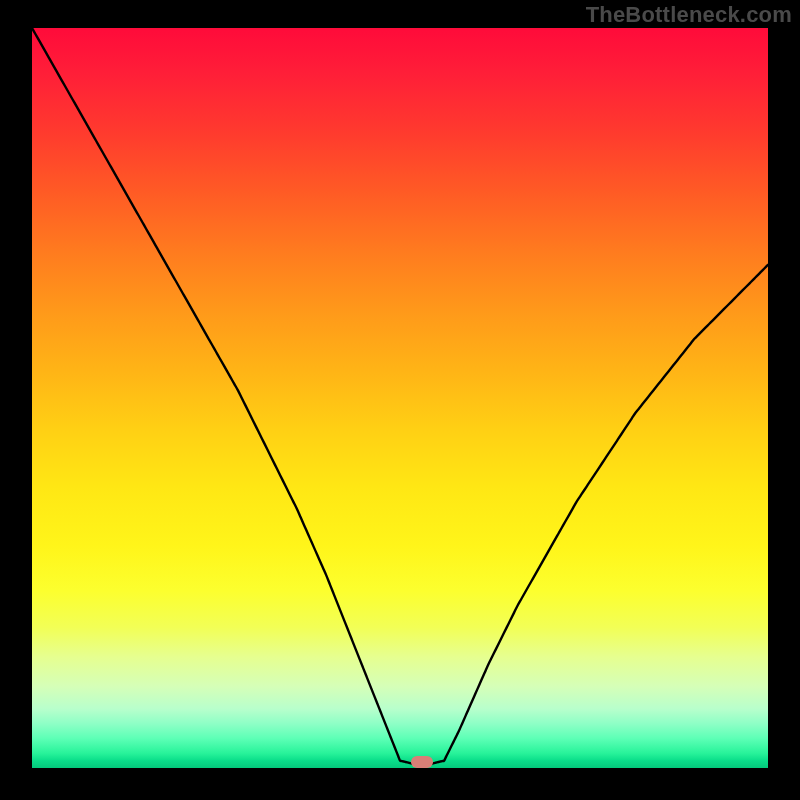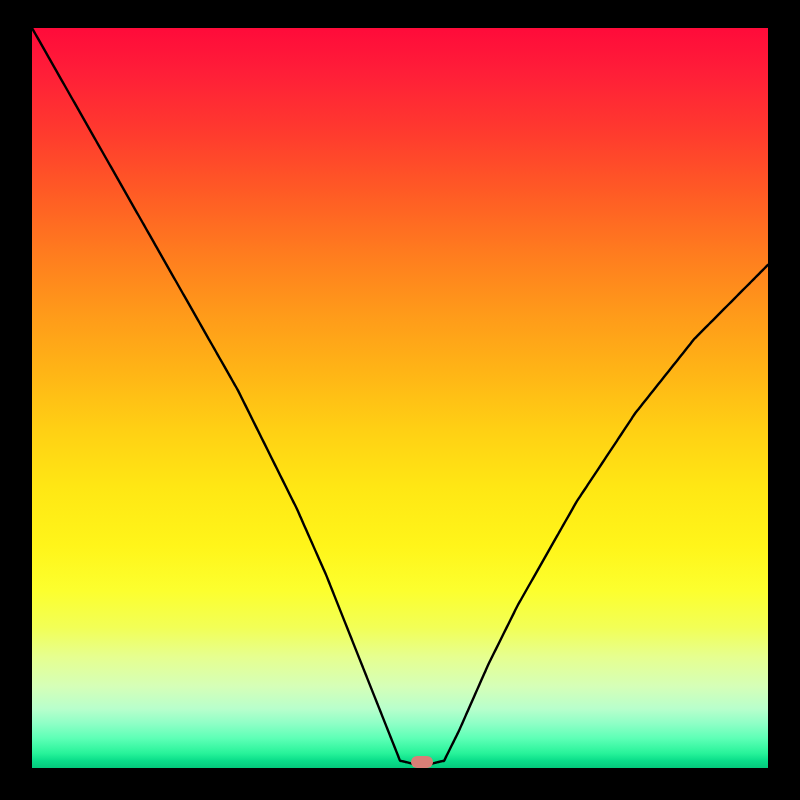--- a/index.html
+++ b/index.html
@@ -76,20 +76,21 @@
     border-radius: 6px;
     background: #d97f77;
     z-index: 4;
     transform: translate(-50%, -50%);
   }
 </style>
 </head>
 <body>
 
 <div class="frame">
+  <div class="watermark">TheBottleneck.com</div>
 
   <div class="plot-area">
     <div class="gradient-bg"></div>
 
     <svg class="curve-svg" viewBox="0 0 736 740" preserveAspectRatio="none">
       <path id="curve-path" d="M 0 0 C 0.6133333333333334 1.0791666666666704, 2.453333333333333 4.3166666666667, 3.68 6.475000000000023 C 4.906666666666667 8.633333333333345, 6.133333333333334 10.79166666666661, 7.36 12.949999999999932 C 8.586666666666666 15.108333333333254, 9.813333333333333 17.266666666666612, 11.04 19.424999999999955 C 12.266666666666666 21.583333333333297, 13.493333333333334 23.741666666666635, 14.72 25.899999999999977 C 15.946666666666667 28.05833333333332, 17.173333333333336 30.216666666666658, 18.400000000000002 32.375 C 19.62666666666667 34.53333333333334, 20.85333333333333 36.691666666666684, 22.08 38.85000000000002 C 23.306666666666665 41.00833333333336, 24.533333333333335 43.16666666666672, 25.76 45.325000000000045 C 26.986666666666668 47.48333333333337, 28.213333333333335 49.64166666666663, 29.44 51.799999999999955 C 30.666666666666668 53.95833333333328, 31.89333333333333 56.11666666666664, 33.12 58.27499999999998 C 34.346666666666664 60.433333333333316, 35.57333333333334 62.591666666666676, 36.800000000000004 64.75 C 38.02666666666667 66.90833333333332, 39.25333333333333 69.06666666666659, 40.48 71.22499999999991 C 41.70666666666666 73.38333333333323, 42.93333333333333 75.54166666666657, 44.16 77.69999999999993 C 45.38666666666666 79.85833333333329, 46.61333333333334 82.01666666666671, 47.84 84.17500000000007 C 49.06666666666667 86.33333333333343, 50.29333333333334 88.49166666666677, 51.52 90.65000000000009 C 52.74666666666667 92.80833333333341, 53.97333333333333 94.96666666666668, 55.199999999999996 97.125 C 56.42666666666666 99.28333333333332, 57.653333333333336 101.44166666666668, 58.88 103.60000000000002 C 60.10666666666667 105.75833333333337, 61.333333333333336 107.91666666666673, 62.56 110.07500000000005 C 63.78666666666667 112.23333333333336, 65.01333333333332 114.39166666666664, 66.24 116.54999999999995 C 67.46666666666667 118.70833333333327, 68.69333333333333 120.86666666666663, 69.92 123.02499999999998 C 71.14666666666668 125.18333333333332, 72.37333333333333 127.34166666666665, 73.60000000000001 129.5 C 74.82666666666668 131.65833333333333, 76.05333333333334 133.8166666666667, 77.28 135.97500000000002 C 78.50666666666666 138.13333333333335, 79.73333333333332 140.2916666666667, 80.96 142.45000000000005 C 82.18666666666667 144.60833333333338, 83.41333333333333 146.76666666666674, 84.64 148.92500000000007 C 85.86666666666667 151.0833333333334, 87.09333333333333 153.24166666666665, 88.32 155.39999999999998 C 89.54666666666665 157.5583333333333, 90.77333333333333 159.71666666666667, 92 161.875 C 93.22666666666667 164.03333333333333, 94.45333333333333 166.1916666666667, 95.68 168.35000000000002 C 96.90666666666668 170.50833333333335, 98.13333333333335 172.6666666666666, 99.36000000000001 174.82499999999993 C 100.58666666666667 176.98333333333326, 101.81333333333335 179.14166666666662, 103.04 181.29999999999995 C 104.26666666666667 183.4583333333333, 105.49333333333334 185.61666666666665, 106.72 187.77499999999998 C 107.94666666666666 189.9333333333333, 109.17333333333332 192.09166666666667, 110.39999999999999 194.25 C 111.62666666666667 196.40833333333333, 112.85333333333332 198.5666666666667, 114.08 200.72500000000002 C 115.30666666666667 202.88333333333335, 116.53333333333333 205.0416666666667, 117.76 207.20000000000005 C 118.98666666666668 209.35833333333338, 120.21333333333334 211.51666666666662, 121.44000000000001 213.67499999999995 C 122.66666666666669 215.8333333333333, 123.89333333333335 217.99166666666665, 125.12 220.14999999999998 C 126.34666666666666 222.3083333333333, 127.57333333333332 224.46666666666667, 128.79999999999998 226.625 C 130.02666666666664 228.78333333333333, 131.25333333333333 230.94166666666663, 132.48 233.09999999999997 C 133.70666666666665 235.2583333333333, 134.93333333333334 237.41666666666666, 136.16 239.575 C 137.38666666666666 241.73333333333332, 138.61333333333334 243.89166666666668, 139.84 246.05 C 141.06666666666666 248.20833333333334, 142.29333333333335 250.3666666666667, 143.52 252.52500000000003 C 144.74666666666667 254.68333333333337, 145.97333333333336 256.8416666666667, 147.20000000000002 259 C 148.42666666666668 261.1583333333333, 149.65333333333334 263.31666666666666, 150.88 265.475 C 152.10666666666665 267.6333333333334, 153.33333333333334 269.79166666666674, 154.56 271.95000000000005 C 155.78666666666666 274.10833333333335, 157.01333333333335 276.26666666666665, 158.24 278.42499999999995 C 159.46666666666667 280.58333333333326, 160.69333333333333 282.7416666666667, 161.92 284.90000000000003 C 163.14666666666665 287.0583333333334, 164.37333333333333 289.21666666666675, 165.6 291.37500000000006 C 166.82666666666665 293.53333333333336, 168.05333333333334 295.69166666666666, 169.28 297.84999999999997 C 170.50666666666666 300.00833333333327, 171.73333333333332 302.16666666666663, 172.95999999999998 304.325 C 174.18666666666664 306.48333333333335, 175.41333333333333 308.64166666666665, 176.64 310.8 C 177.86666666666665 312.95833333333337, 179.09333333333333 315.1166666666667, 180.32 317.275 C 181.54666666666665 319.4333333333333, 182.77333333333334 321.59166666666664, 184 323.75 C 185.22666666666666 325.90833333333336, 186.45333333333335 328.0666666666667, 187.68 330.225 C 188.90666666666667 332.3833333333333, 190.13333333333335 334.54166666666663, 191.36 336.7 C 192.58666666666667 338.85833333333335, 193.81333333333336 341.01666666666665, 195.04000000000002 343.175 C 196.26666666666668 345.33333333333337, 197.49333333333337 347.49166666666673, 198.72000000000003 349.65000000000003 C 199.9466666666667 351.80833333333334, 201.17333333333335 353.96666666666664, 202.4 356.12499999999994 C 203.62666666666667 358.28333333333325, 204.85333333333335 360.28749999999997, 206.08 362.59999999999997 C 207.30666666666667 364.91249999999997, 208.53333333333333 367.5333333333333, 209.76 370 C 210.98666666666665 372.4666666666667, 212.21333333333334 374.9333333333334, 213.44 377.40000000000003 C 214.66666666666666 379.8666666666667, 215.89333333333332 382.33333333333337, 217.11999999999998 384.8 C 218.34666666666664 387.26666666666665, 219.57333333333332 389.7333333333334, 220.79999999999998 392.20000000000005 C 222.02666666666664 394.6666666666667, 223.25333333333333 397.1333333333333, 224.48 399.59999999999997 C 225.70666666666665 402.0666666666666, 226.93333333333334 404.5333333333333, 228.16 407 C 229.38666666666666 409.4666666666667, 230.61333333333334 411.9333333333333, 231.84 414.4 C 233.06666666666666 416.8666666666667, 234.29333333333335 419.33333333333337, 235.52 421.8 C 236.74666666666667 424.26666666666665, 237.97333333333336 426.73333333333335, 239.20000000000002 429.2 C 240.42666666666668 431.66666666666663, 241.65333333333336 434.1333333333333, 242.88000000000002 436.6 C 244.10666666666668 439.0666666666667, 245.33333333333334 441.53333333333336, 246.56 444 C 247.78666666666666 446.46666666666664, 249.01333333333335 448.9333333333333, 250.24 451.4 C 251.46666666666667 453.8666666666667, 252.69333333333333 456.33333333333337, 253.92 458.8 C 255.14666666666665 461.26666666666665, 256.3733333333333 463.73333333333335, 257.59999999999997 466.2 C 258.82666666666665 468.66666666666663, 260.0533333333333 471.1333333333333, 261.28 473.6 C 262.50666666666666 476.0666666666667, 263.7333333333333 478.37916666666666, 264.96 481 C 266.18666666666667 483.62083333333334, 267.4133333333333 486.55000000000007, 268.64 489.32500000000005 C 269.8666666666667 492.1, 271.0933333333333 494.875, 272.32 497.65 C 273.5466666666667 500.42499999999995, 274.7733333333333 503.20000000000005, 276 505.975 C 277.2266666666667 508.75, 278.4533333333333 511.525, 279.68 514.3 C 280.9066666666667 517.0749999999999, 282.1333333333333 519.85, 283.36 522.625 C 284.5866666666667 525.4, 285.81333333333333 528.1750000000001, 287.04 530.95 C 288.2666666666667 533.725, 289.49333333333334 536.5, 290.72 539.275 C 291.9466666666667 542.05, 293.17333333333335 544.6708333333333, 294.40000000000003 547.6 C 295.6266666666667 550.5291666666667, 296.85333333333335 553.7666666666667, 298.08000000000004 556.85 C 299.30666666666673 559.9333333333334, 300.5333333333333 563.0166666666667, 301.76 566.1 C 302.9866666666667 569.1833333333334, 304.2133333333333 572.2666666666667, 305.44 575.35 C 306.6666666666667 578.4333333333334, 307.8933333333333 581.5166666666667, 309.12 584.6 C 310.3466666666667 587.6833333333334, 311.5733333333333 590.7666666666667, 312.8 593.85 C 314.0266666666667 596.9333333333334, 315.25333333333333 600.0166666666667, 316.48 603.1 C 317.7066666666667 606.1833333333334, 318.9333333333334 609.2666666666667, 320.16 612.35 C 321.38666666666666 615.4333333333334, 322.61333333333334 618.5166666666667, 323.84 621.6 C 325.0666666666666 624.6833333333334, 326.2933333333333 627.7666666666667, 327.52 630.85 C 328.74666666666667 633.9333333333334, 329.9733333333333 637.0166666666667, 331.2 640.1 C 332.4266666666667 643.1833333333334, 333.6533333333333 646.2666666666667, 334.88 649.35 C 336.1066666666667 652.4333333333334, 337.3333333333333 655.5166666666667, 338.56 658.6 C 339.7866666666667 661.6833333333334, 341.0133333333333 664.7666666666667, 342.24 667.85 C 343.4666666666667 670.9333333333334, 344.69333333333327 674.0166666666667, 345.91999999999996 677.1 C 347.14666666666665 680.1833333333334, 348.3733333333333 683.2666666666667, 349.59999999999997 686.35 C 350.82666666666665 689.4333333333334, 352.35999999999996 693.2875, 353.28 695.6 C 354.2 697.9125, 354.50666666666666 698.6833333333334, 355.12 700.225 C 355.73333333333335 701.7666666666667, 356.34666666666664 703.3083333333334, 356.96 704.85 C 357.5733333333333 706.3916666666667, 358.18666666666667 707.9333333333334, 358.8 709.475 C 359.41333333333336 711.0166666666667, 360.02666666666664 712.5583333333334, 360.64 714.1 C 361.25333333333333 715.6416666666667, 361.8666666666667 717.1833333333334, 362.48 718.725 C 363.09333333333336 720.2666666666667, 363.70666666666665 721.8083333333334, 364.32 723.35 C 364.93333333333334 724.8916666666667, 365.5466666666667 726.4333333333334, 366.16 727.975 C 366.77333333333337 729.5166666666667, 367.38666666666666 731.7520833333333, 368 732.6 C 368.61333333333334 733.4479166666667, 369.22666666666663 732.9083333333333, 369.84 733.0625 C 370.4533333333333 733.2166666666667, 371.06666666666666 733.3708333333333, 371.68 733.525 C 372.29333333333335 733.6791666666667, 372.90666666666664 733.8333333333333, 373.52 733.9875 C 374.1333333333333 734.1416666666667, 374.74666666666667 734.2958333333333, 375.36 734.45 C 375.97333333333336 734.6041666666667, 376.58666666666664 734.7583333333333, 377.2 734.9125 C 377.81333333333333 735.0666666666667, 378.4266666666667 735.2208333333333, 379.04 735.375 C 379.65333333333336 735.5291666666667, 380.26666666666665 735.6833333333333, 380.88 735.8375 C 381.49333333333334 735.9916666666667, 382.1066666666667 736.2229166666666, 382.72 736.3 C 383.33333333333337 736.3770833333333, 383.9466666666666 736.3, 384.55999999999995 736.3 C 385.1733333333333 736.3, 385.7866666666667 736.3, 386.40000000000003 736.3 C 387.0133333333334 736.3, 387.6266666666666 736.3, 388.23999999999995 736.3 C 388.8533333333333 736.3, 389.4666666666667 736.3, 390.08000000000004 736.3 C 390.6933333333334 736.3, 391.3066666666666 736.3, 391.91999999999996 736.3 C 392.5333333333333 736.3, 393.1466666666667 736.3, 393.76000000000005 736.3 C 394.3733333333334 736.3, 394.9866666666666 736.3, 395.59999999999997 736.3 C 396.2133333333333 736.3, 396.8266666666667 736.3770833333333, 397.44000000000005 736.3 C 398.0533333333334 736.2229166666666, 398.66666666666663 735.9916666666667, 399.28 735.8375 C 399.8933333333333 735.6833333333333, 400.50666666666666 735.5291666666667, 401.12 735.375 C 401.73333333333335 735.2208333333333, 402.34666666666664 735.0666666666667, 402.96 734.9125 C 403.5733333333333 734.7583333333333, 404.18666666666667 734.6041666666667, 404.8 734.45 C 405.41333333333336 734.2958333333333, 406.02666666666664 734.1416666666667, 406.64 733.9875 C 407.25333333333333 733.8333333333333, 407.8666666666667 733.6791666666667, 408.48 733.525 C 409.09333333333336 733.3708333333333, 409.70666666666665 733.2166666666667, 410.32 733.0625 C 410.93333333333334 732.9083333333333, 411.5466666666667 733.29375, 412.16 732.6 C 412.77333333333337 731.90625, 413.38666666666666 730.1333333333333, 414 728.9 C 414.61333333333334 727.6666666666666, 415.22666666666663 726.4333333333334, 415.84 725.2 C 416.4533333333333 723.9666666666667, 417.06666666666666 722.7333333333333, 417.68 721.5 C 418.29333333333335 720.2666666666667, 418.90666666666664 719.0333333333333, 419.52 717.8 C 420.1333333333333 716.5666666666666, 420.74666666666667 715.3333333333334, 421.36 714.1 C 421.97333333333336 712.8666666666667, 422.58666666666664 711.6333333333333, 423.2 710.4 C 423.81333333333333 709.1666666666666, 424.4266666666667 707.9333333333334, 425.04 706.7 C 425.65333333333336 705.4666666666667, 425.96000000000004 705.0041666666667, 426.88 703 C 427.79999999999995 700.9958333333333, 429.33333333333326 697.4499999999999, 430.55999999999995 694.675 C 431.78666666666663 691.9, 433.01333333333326 689.125, 434.23999999999995 686.35 C 435.46666666666664 683.575, 436.69333333333327 680.8, 437.91999999999996 678.025 C 439.14666666666665 675.25, 440.3733333333333 672.475, 441.59999999999997 669.7 C 442.82666666666665 666.9250000000001, 444.0533333333333 664.15, 445.28 661.375 C 446.50666666666666 658.6, 447.7333333333333 655.8249999999999, 448.96 653.05 C 450.18666666666667 650.275, 451.4133333333333 647.5, 452.64 644.725 C 453.8666666666667 641.95, 455.0933333333333 639.0208333333333, 456.32 636.4 C 457.5466666666667 633.7791666666667, 458.7733333333333 631.4666666666667, 460 629 C 461.2266666666667 626.5333333333333, 462.4533333333333 624.0666666666667, 463.68 621.6 C 464.9066666666667 619.1333333333333, 466.1333333333333 616.6666666666667, 467.36 614.2 C 468.5866666666667 611.7333333333333, 469.81333333333333 609.2666666666667, 471.04 606.8 C 472.2666666666667 604.3333333333333, 473.49333333333334 601.8666666666667, 474.72 599.4 C 475.9466666666667 596.9333333333333, 477.17333333333335 594.4666666666667, 478.40000000000003 592 C 479.6266666666667 589.5333333333333, 480.85333333333335 587.0666666666667, 482.08000000000004 584.6 C 483.30666666666673 582.1333333333333, 484.53333333333336 579.5125, 485.76000000000005 577.2 C 486.98666666666674 574.8875, 488.21333333333337 572.8833333333333, 489.44000000000005 570.725 C 490.66666666666674 568.5666666666667, 491.8933333333333 566.4083333333333, 493.12 564.25 C 494.3466666666667 562.0916666666667, 495.5733333333333 559.9333333333333, 496.8 557.775 C 498.0266666666667 555.6166666666667, 499.25333333333333 553.4583333333333, 500.48 551.3 C 501.7066666666667 549.1416666666667, 502.9333333333334 546.9833333333333, 504.16 544.825 C 505.38666666666666 542.6666666666667, 506.61333333333334 540.5083333333333, 507.84 538.35 C 509.0666666666666 536.1916666666667, 510.2933333333333 534.0333333333333, 511.52 531.875 C 512.7466666666667 529.7166666666667, 513.9733333333332 527.5583333333333, 515.1999999999999 525.4 C 516.4266666666666 523.2416666666667, 517.6533333333333 521.0833333333333, 518.88 518.925 C 520.1066666666667 516.7666666666667, 521.3333333333333 514.6083333333333, 522.56 512.45 C 523.7866666666666 510.29166666666674, 525.0133333333333 508.1333333333334, 526.24 505.975 C 527.4666666666667 503.81666666666666, 528.6933333333333 501.65833333333336, 529.92 499.5 C 531.1466666666666 497.34166666666664, 532.3733333333333 495.18333333333334, 533.6 493.025 C 534.8266666666667 490.8666666666666, 536.0533333333333 488.70833333333326, 537.28 486.54999999999995 C 538.5066666666667 484.39166666666665, 539.7333333333333 482.2333333333333, 540.96 480.075 C 542.1866666666667 477.9166666666667, 543.4133333333333 475.6041666666667, 544.64 473.6 C 545.8666666666667 471.59583333333336, 547.0933333333334 469.90000000000003, 548.32 468.05 C 549.5466666666667 466.2, 550.7733333333333 464.35, 552 462.5 C 553.2266666666667 460.65, 554.4533333333333 458.8, 555.68 456.95 C 556.9066666666666 455.09999999999997, 558.1333333333333 453.25, 559.36 451.4 C 560.5866666666667 449.54999999999995, 561.8133333333333 447.7, 563.04 445.84999999999997 C 564.2666666666667 443.99999999999994, 565.4933333333333 442.15, 566.72 440.29999999999995 C 567.9466666666667 438.44999999999993, 569.1733333333333 436.6, 570.4 434.75 C 571.6266666666667 432.9, 572.8533333333334 431.04999999999995, 574.08 429.2 C 575.3066666666667 427.35, 576.5333333333333 425.5, 577.76 423.65000000000003 C 578.9866666666667 421.80000000000007, 580.2133333333334 419.95000000000005, 581.44 418.1 C 582.6666666666667 416.25, 583.8933333333333 414.40000000000003, 585.12 412.55 C 586.3466666666667 410.7, 587.5733333333334 408.85, 588.8000000000001 407 C 590.0266666666668 405.15, 591.2533333333333 403.3, 592.48 401.45 C 593.7066666666667 399.59999999999997, 594.9333333333334 397.75, 596.1600000000001 395.9 C 597.3866666666668 394.04999999999995, 598.6133333333332 392.20000000000005, 599.8399999999999 390.35 C 601.0666666666666 388.5, 602.2933333333333 386.49583333333334, 603.52 384.8 C 604.7466666666667 383.1041666666667, 605.9733333333332 381.7166666666667, 607.1999999999999 380.175 C 608.4266666666666 378.6333333333333, 609.6533333333333 377.0916666666667, 610.88 375.55 C 612.1066666666667 374.0083333333333, 613.3333333333333 372.46666666666664, 614.56 370.92499999999995 C 615.7866666666666 369.38333333333327, 617.0133333333333 367.8416666666667, 618.24 366.3 C 619.4666666666667 364.7583333333333, 620.6933333333333 363.2166666666667, 621.92 361.675 C 623.1466666666666 360.1333333333333, 624.3733333333333 358.5916666666667, 625.6 357.05 C 626.8266666666667 355.5083333333333, 628.0533333333333 353.96666666666664, 629.28 352.42499999999995 C 630.5066666666667 350.88333333333327, 631.7333333333333 349.3416666666666, 632.96 347.79999999999995 C 634.1866666666667 346.2583333333333, 635.4133333333333 344.7166666666667, 636.64 343.175 C 637.8666666666667 341.6333333333333, 639.0933333333334 340.0916666666667, 640.32 338.55 C 641.5466666666667 337.0083333333333, 642.7733333333333 335.4666666666667, 644 333.925 C 645.2266666666667 332.3833333333333, 646.4533333333333 330.84166666666664, 647.68 329.29999999999995 C 648.9066666666666 327.75833333333327, 650.1333333333333 326.2166666666666, 651.36 324.67499999999995 C 652.5866666666667 323.1333333333333, 653.8133333333333 321.5916666666667, 655.04 320.05 C 656.2666666666667 318.5083333333333, 657.4933333333333 316.9666666666667, 658.72 315.425 C 659.9466666666667 313.8833333333333, 661.1733333333333 312.1875, 662.4 310.8 C 663.6266666666667 309.4125, 664.8533333333334 308.33333333333337, 666.08 307.1 C 667.3066666666667 305.8666666666667, 668.5333333333333 304.6333333333334, 669.76 303.40000000000003 C 670.9866666666667 302.1666666666667, 672.2133333333334 300.9333333333334, 673.44 299.70000000000005 C 674.6666666666667 298.4666666666667, 675.8933333333333 297.23333333333335, 677.12 296 C 678.3466666666667 294.76666666666665, 679.5733333333334 293.53333333333336, 680.8000000000001 292.3 C 682.0266666666668 291.06666666666666, 683.2533333333333 289.83333333333337, 684.48 288.6 C 685.7066666666667 287.3666666666667, 686.9333333333334 286.1333333333334, 688.1600000000001 284.90000000000003 C 689.3866666666668 283.6666666666667, 690.6133333333332 282.43333333333334, 691.8399999999999 281.2 C 693.0666666666666 279.96666666666664, 694.2933333333333 278.73333333333335, 695.52 277.5 C 696.7466666666667 276.26666666666665, 697.9733333333332 275.03333333333336, 699.1999999999999 273.8 C 700.4266666666666 272.56666666666666, 701.6533333333333 271.3333333333333, 702.88 270.09999999999997 C 704.1066666666667 268.8666666666666, 705.3333333333333 267.6333333333333, 706.56 266.4 C 707.7866666666666 265.16666666666663, 709.0133333333333 263.93333333333334, 710.24 262.7 C 711.4666666666667 261.46666666666664, 712.6933333333333 260.23333333333335, 713.92 259 C 715.1466666666666 257.76666666666665, 716.3733333333333 256.5333333333333, 717.6 255.29999999999995 C 718.8266666666667 254.0666666666666, 720.36 252.52499999999995, 721.28 251.59999999999997 C 722.1999999999999 250.67499999999998, 722.5066666666667 250.36666666666667, 723.12 249.75 C 723.7333333333333 249.13333333333333, 724.3466666666667 248.51666666666665, 724.96 247.89999999999998 C 725.5733333333334 247.2833333333333, 726.1866666666667 246.66666666666669, 726.8000000000001 246.05 C 727.4133333333334 245.43333333333334, 728.0266666666666 244.81666666666666, 728.64 244.2 C 729.2533333333333 243.58333333333331, 729.8666666666667 242.9666666666667, 730.48 242.35000000000002 C 731.0933333333334 241.73333333333335, 731.7066666666667 241.11666666666662, 732.32 240.49999999999994 C 732.9333333333334 239.88333333333327, 733.5466666666667 239.2666666666667, 734.1600000000001 238.65000000000003 C 734.7733333333334 238.03333333333336, 735.6933333333334 237.1083333333333, 736 236.79999999999995" fill="none" stroke="#000" stroke-width="2.4" stroke-linejoin="round" stroke-linecap="round"></path>
     </svg>
 
     <div class="marker" id="marker" style="left: 390.08px; top: 734.08px;"></div>
   </div>

